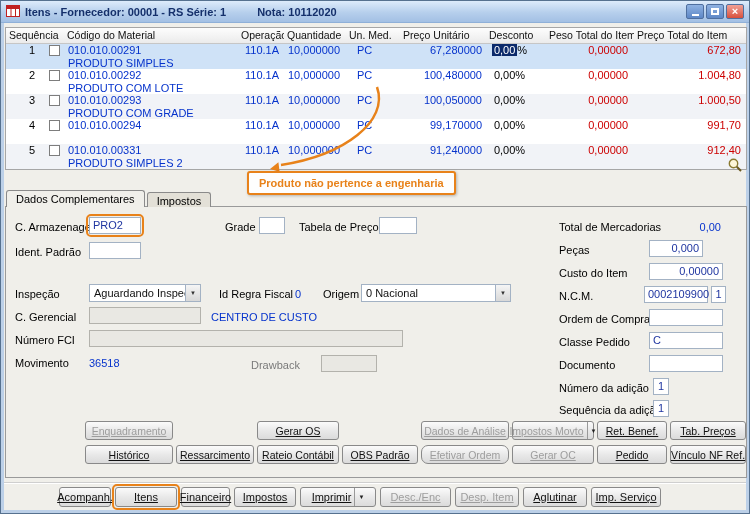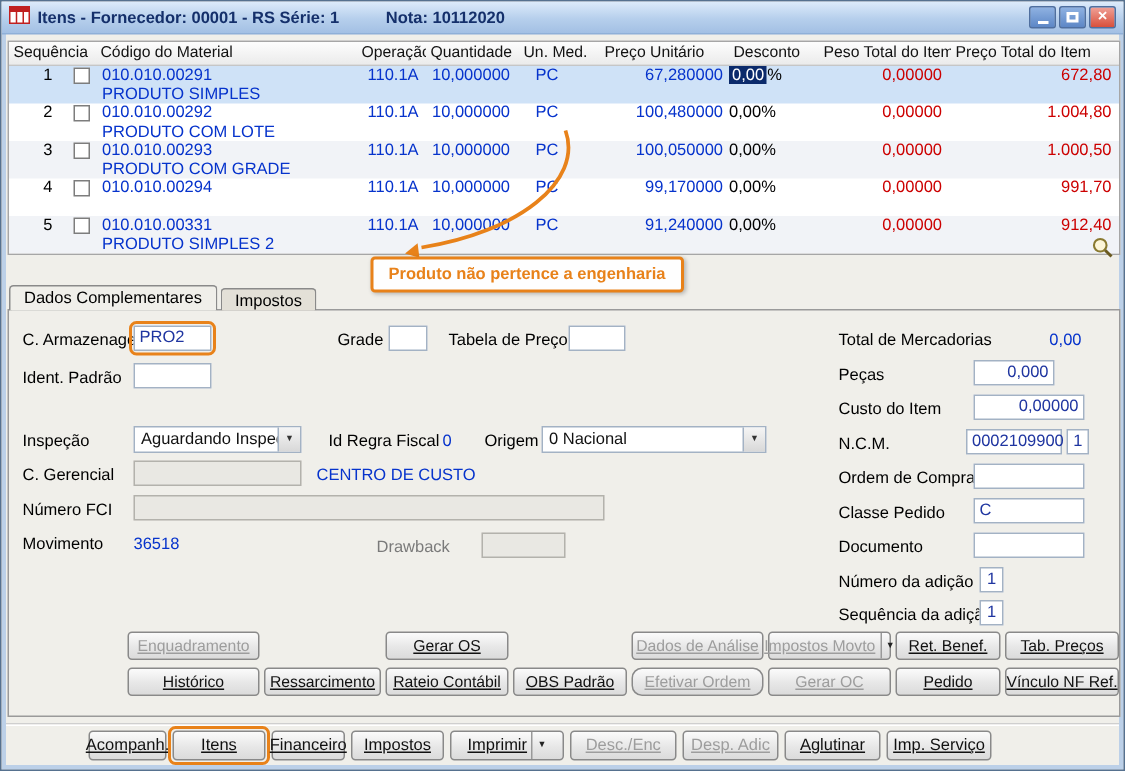--- a/index.html
+++ b/index.html
@@ -37,21 +37,21 @@
   .grow.sel { background:#cfe2f7; }
   .seqc { grid-row:1; text-align:right; padding-right:9px; color:#000; }
   .chkc { grid-row:1; display:flex; justify-content:center; padding-top:1px; }
   .checkbox { width:11px; height:11px; background:#fff; border:1px solid #7d7d7d; }
   .codec { color:#0633cc; padding-left:4px; }
   .namec { grid-column:3 / -1; grid-row:2; color:#0633cc; padding-left:4px; }
   .opc  { color:#0633cc; padding-left:7px; }
   .qtyc { color:#0633cc; text-align:right; padding-right:6px; }
   .umc  { color:#0633cc; padding-left:11px; }
   .unitc{ color:#0633cc; text-align:right; padding-right:4px; }
-  .discc{ color:#000; text-align:left; padding-right:13px; }
+  .discc{ color:#000; text-align:center; padding-right:13px; }
   .grow.sel .disc-val { background:#0b2a6b; color:#fff; padding:0 2px; }
   .wtc  { color:#cc0000; text-align:right; padding-right:6px; }
   .totc { color:#cc0000; text-align:right; padding-right:5px; }
 
   
   .arrow-svg { position:absolute; left:240px; top:58px; z-index:6; pointer-events:none; }
   .callout { position:absolute; left:246px; top:170px; z-index:7; padding:4px 10px;
              background:#fefefe; border:2px solid #e8821a; border-radius:3px;
              color:#e8821a; font-weight:bold; box-shadow:1px 1px 3px rgba(0,0,0,.25); white-space:nowrap; }
   .zoomicon { position:absolute; left:726px; top:156px; width:16px; height:16px; z-index:5; }
@@ -364,21 +364,21 @@
         <span>Impostos</span>
       </div>
       <div class="btn" style="width: 76px;">
         <span>Imprimir</span>
         <span class="btn-arrow">▼</span>
       </div>
       <div class="btn disabled" style="width: 71px;">
         <span>Desc./Enc</span>
       </div>
       <div class="btn disabled" style="width: 64px;">
-        <span>Desp. Adic</span>
+        <span>Desp. Item</span>
       </div>
       <div class="btn" style="width: 64px;">
         <span>Aglutinar</span>
       </div>
       <div class="btn" style="width: 70px;">
         <span>Imp. Serviço</span>
       </div>
     </div>
 
 </div>

